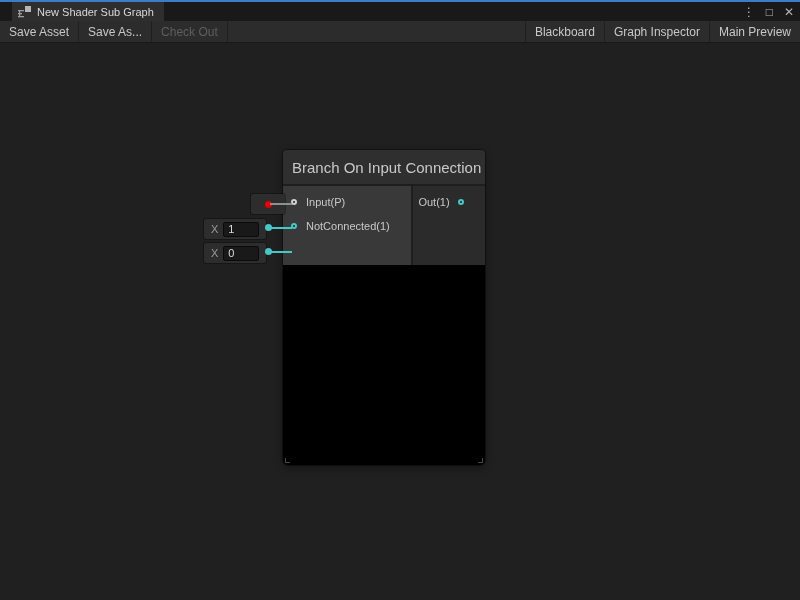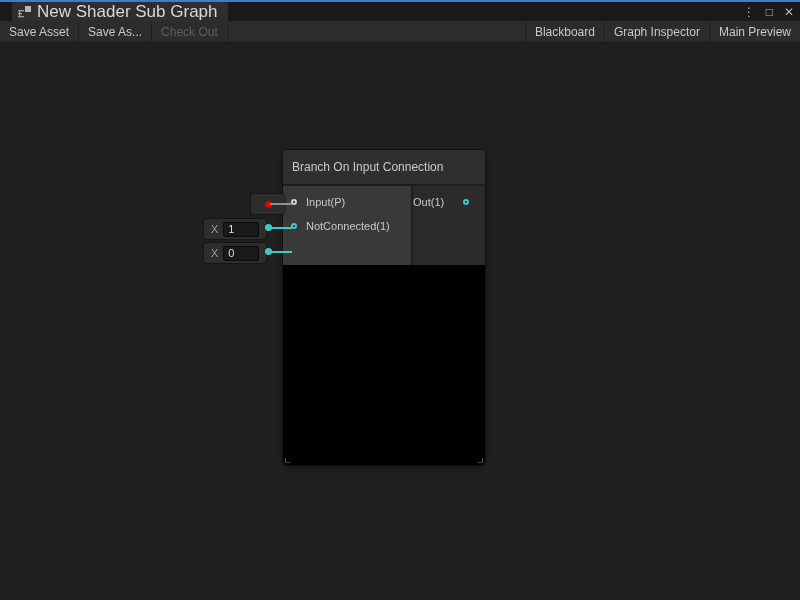--- a/index.html
+++ b/index.html
@@ -3,45 +3,45 @@
 <meta charset="utf-8">
 <style>
   * { margin:0; padding:0; box-sizing:border-box; }
   html,body { width:800px; height:600px; overflow:hidden; }
   body { background:#202020; font-family:"Liberation Sans", sans-serif; -webkit-font-smoothing:antialiased; }
 
   
   .focus-bar { height:2px; background:#3e7cc4; }
   .titlebar { height:19px; background:#191919; display:flex; align-items:stretch; position:relative; }
   .tab { margin-left:12px; background:#2e2e2e; display:flex; align-items:center; padding:0 10px 0 6px; gap:6px; }
-  .tab-label { color:#d8d8d8; font-size:17px; white-space:nowrap; }
+  .tab-label { color:#d8d8d8; font-size:11px; white-space:nowrap; }
   .win-controls { position:absolute; right:6px; top:0; bottom:0; display:flex; align-items:center; gap:11px; color:#b4b4b4; font-size:12px; }
   .win-controls span { cursor:default; line-height:1; }
 
   
   .toolbar { height:22px; background:#2c2c2c; border-bottom:1px solid #191919; display:flex; align-items:stretch; font-size:12px; color:#c8c8c8; white-space:nowrap; }
   .tb-btn { display:flex; align-items:center; padding:0 9px; border-right:1px solid #1f1f1f; cursor:default; }
   .tb-btn.left-div { border-left:1px solid #1f1f1f; border-right:none; }
   .tb-btn.disabled { color:#5e5e5e; }
   .tb-spacer { flex:1; }
   .color-mode-group { display:flex; align-items:center; gap:8px; padding-right:9px; }
   .color-mode-label { color:#c0c0c0; }
   .dropdown { width:97px; height:17px; background:#3a3a3a; border-radius:3px; display:flex; align-items:center; justify-content:space-between; padding:0 7px; color:#b8b8b8; cursor:default; }
   .dd-arrow { font-size:8px; color:#9a9a9a; }
 
   
   .canvas { position:relative; height:556px; background:#202020; }
 
   .node { position:absolute; left:283px; top:107px; width:202px; z-index:1; border-radius:4px 4px 5px 5px; box-shadow:0 0 0 1px rgba(0,0,0,.35), 0 3px 8px rgba(0,0,0,.4); }
-  .node-header { height:36px; background:#2f2f2f; border-radius:4px 4px 0 0; border-bottom:2px solid #1e1e1e; display:flex; align-items:center; padding-left:9px; color:#c9c9c9; font-size:12px; }
+  .node-header { height:36px; background:#2f2f2f; border-radius:4px 4px 0 0; border-bottom:2px solid #1e1e1e; display:flex; align-items:center; padding-left:9px; color:#c9c9c9; font-size:15px; }
   .node-body { display:flex; height:79px; }
   .node-inputs { width:130px; background:#393939; border-right:2px solid #1e1e1e; padding-top:4px; }
   .node-outputs { flex:1; background:#2b2b2b; padding-top:4px; }
   .port-row { height:24px; display:flex; align-items:center; padding-left:8px; }
-  .port-row.out { justify-content:space-between; padding-left:0; padding-right:16px; }
+  .port-row.out { justify-content:center; padding-left:0; padding-right:16px; }
   .port-circle { width:6px; height:6px; border-radius:50%; border:2px solid #45c8c8; background:#262626; flex:none; }
   .port-circle.white { border-color:#d0d0d0; }
   .port-label { margin-left:9px; font-size:11px; color:#c8c8c8; white-space:nowrap; }
   .port-row.out .port-label { margin:0 8px 0 0; }
   .node-preview { height:200px; background:#000; border-radius:0 0 5px 5px; position:relative; }
   .grip { position:absolute; width:5px; height:5px; bottom:2px; }
   .grip.bl { left:2px; border-left:1px solid #4a4a4a; border-bottom:1px solid #4a4a4a; }
   .grip.br { right:2px; border-right:1px solid #4a4a4a; border-bottom:1px solid #4a4a4a; }
 
   

